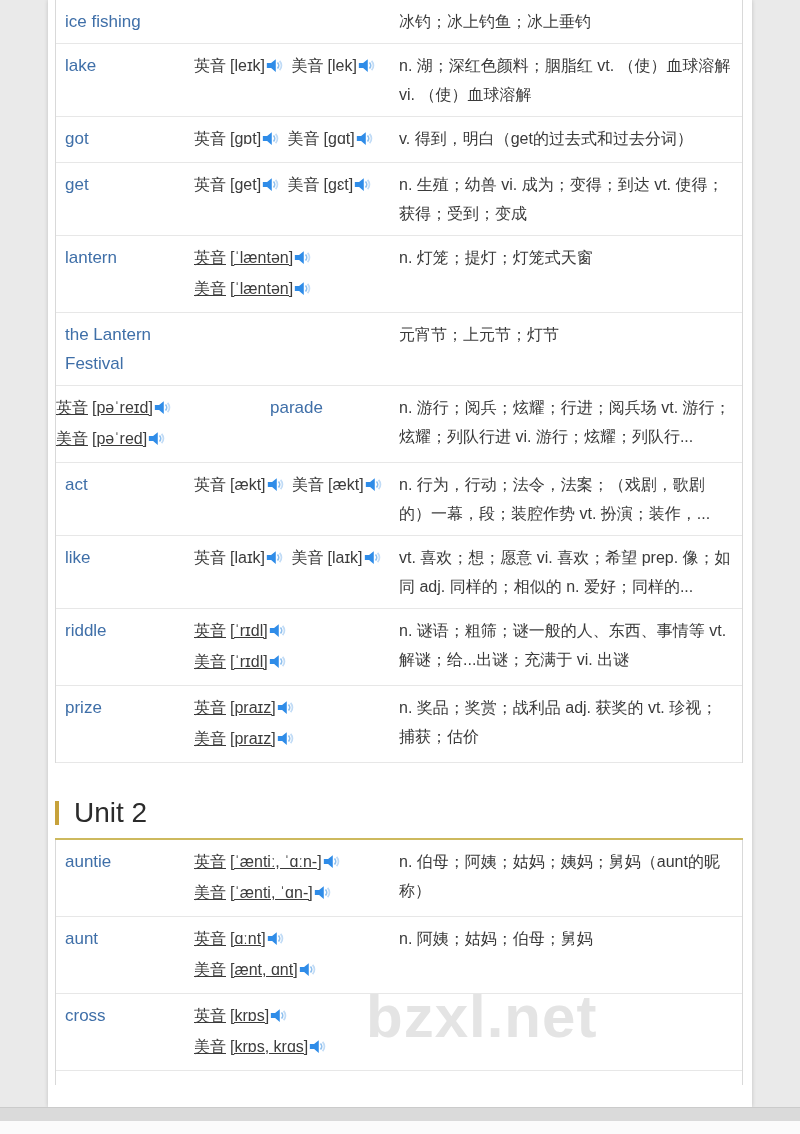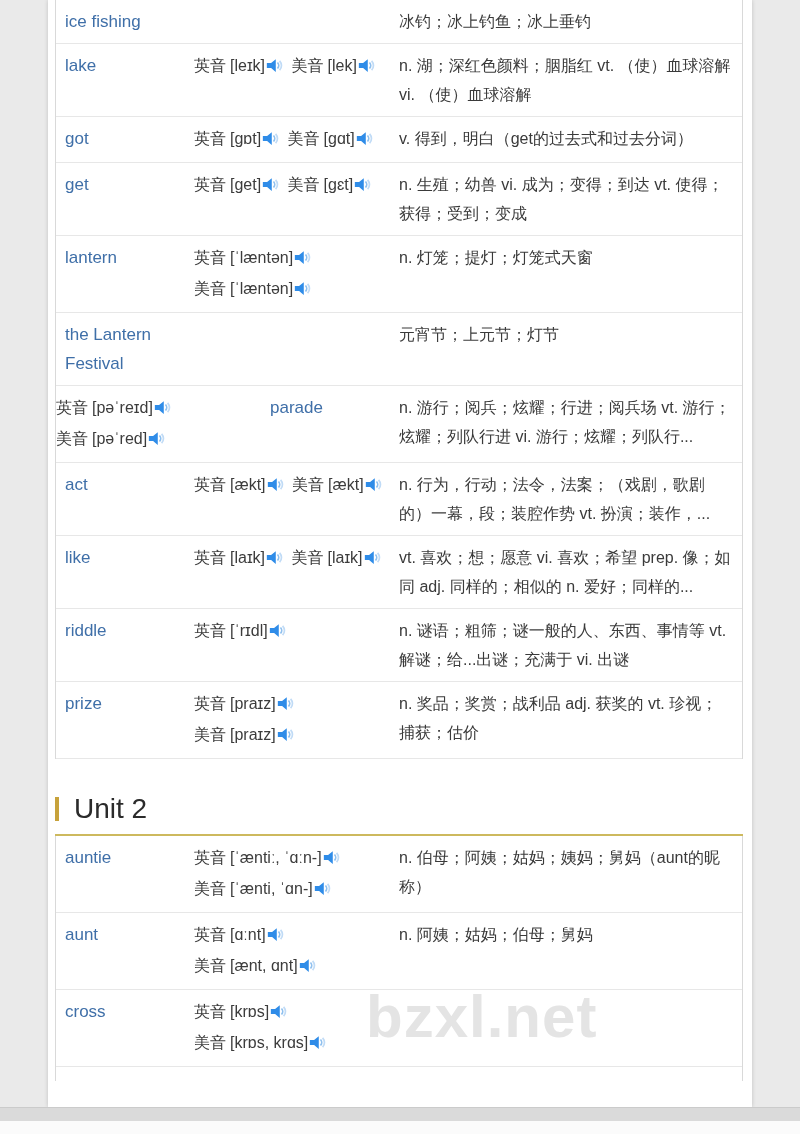--- a/index.html
+++ b/index.html
@@ -33,21 +33,21 @@
     padding:7px 0;
     line-height:29px;
     font-size:16px;
     color:#3a3a3a;
   }
   .vrow.trailing { padding:0; height:14px; border-bottom:none; }
   .word-cell { width:138px; padding-left:9px; }
   .word-link { color:#3f6fa8; font-size:17px; cursor:pointer; }
   .pron-cell { width:205px; }
   .pron-item { white-space:nowrap; margin-right:4px; }
-  .pron-cell.stacked .pron-item { display:block; margin-right:0; }
+  .pron-cell.stacked .pron-item { display:block; margin-right:0;text-decoration:underline; }
   .pron-label, .pron-text { color:#3c3c3c; }
   .pron-text { margin-left:4px; }
   .speaker { display:inline-block; vertical-align:-2px; margin-left:1px; cursor:pointer; }
   .speaker svg polygon { fill:#2f8ce8; }
   .speaker svg .w1 { stroke:#8fc0ef; stroke-width:2; fill:none; }
   .speaker svg .w2 { stroke:#c0dbf6; stroke-width:2; fill:none; }
   .def-cell { flex:1; padding-right:10px; }
   .unit-heading {
     margin-top:30px;
     display:flex; align-items:center;
@@ -213,20 +213,25 @@
 
   <div class="vrow">
     <div class="cell word-cell"><span class="word-link">riddle</span></div>
     <div class="cell pron-cell stacked">
   <span class="pron-item"><span class="pron-label">英音</span><span class="pron-text">[ˈrɪdl]</span><span class="speaker"><svg width="17" height="15" viewBox="0 0 20 16" aria-hidden="true">
                   <polygon points="1,5 6,5 11.5,0.5 11.5,15.5 6,11 1,11"></polygon>
                   <path class="w1" d="M13.5 4.5 A 5 5 0 0 1 13.5 11.5"></path>
                   <path class="w2" d="M16 2.5 A 8 8 0 0 1 16 13.5"></path>
                 </svg></span></span>
 
+  <span class="pron-item"><span class="pron-label">美音</span><span class="pron-text">[ˈrɪdl]</span><span class="speaker"><svg width="17" height="15" viewBox="0 0 20 16" aria-hidden="true">
+                  <polygon points="1,5 6,5 11.5,0.5 11.5,15.5 6,11 1,11"></polygon>
+                  <path class="w1" d="M13.5 4.5 A 5 5 0 0 1 13.5 11.5"></path>
+                  <path class="w2" d="M16 2.5 A 8 8 0 0 1 16 13.5"></path>
+                </svg></span></span>
 </div>
     <div class="cell def-cell">n. 谜语；粗筛；谜一般的人、东西、事情等 vt. 解谜；给...出谜；充满于 vi. 出谜</div>
   </div>
 
   <div class="vrow">
     <div class="cell word-cell"><span class="word-link">prize</span></div>
     <div class="cell pron-cell stacked">
   <span class="pron-item"><span class="pron-label">英音</span><span class="pron-text">[praɪz]</span><span class="speaker"><svg width="17" height="15" viewBox="0 0 20 16" aria-hidden="true">
                   <polygon points="1,5 6,5 11.5,0.5 11.5,15.5 6,11 1,11"></polygon>
                   <path class="w1" d="M13.5 4.5 A 5 5 0 0 1 13.5 11.5"></path>

